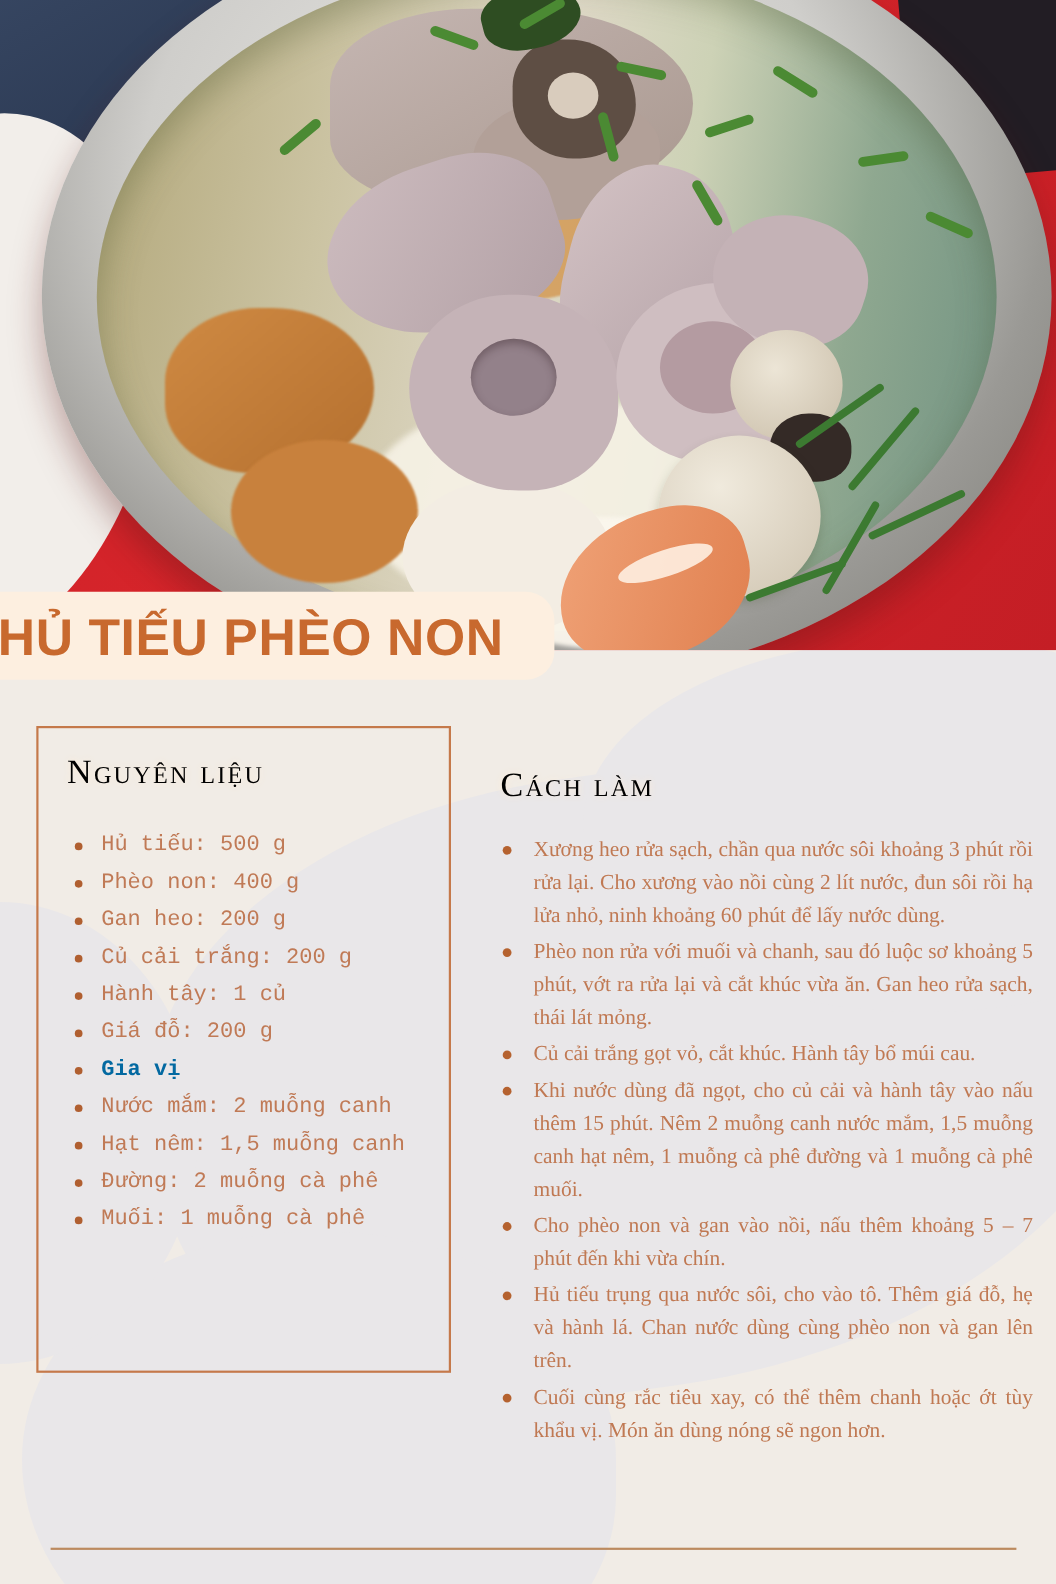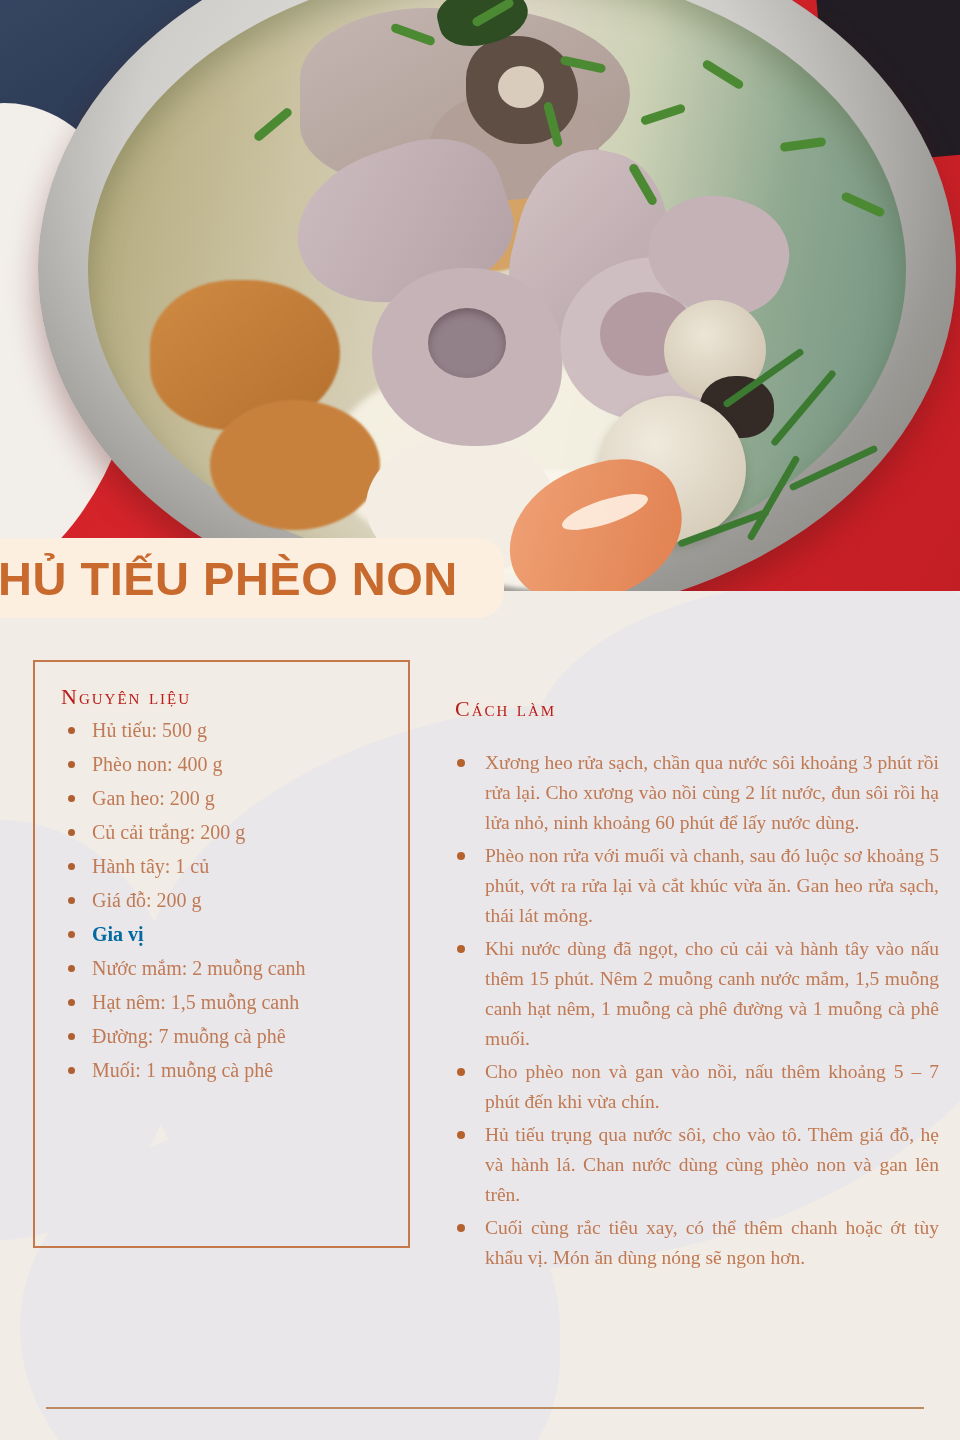--- a/index.html
+++ b/index.html
@@ -59,25 +59,25 @@
         border-radius:60% 40% 55% 45%;transform:rotate(-16deg);}
   .shrimp-stripe{left:560px;top:500px;width:90px;height:24px;background:rgba(255,244,233,.85);border-radius:50%;transform:rotate(-18deg);}
   .rod{width:46px;height:9px;background:#4b8a33;border-radius:5px;}
   .chive{width:7px;height:96px;background:#3c7a31;border-radius:4px;}
   
   .banner{position:absolute;left:-36px;top:538px;width:540px;height:80px;background:#fdefe0;border-radius:26px;
         display:flex;align-items:center;padding-left:34px;box-sizing:border-box;z-index:2;}
   .title{font-family:"Liberation Sans","DejaVu Sans",sans-serif;font-size:47px;font-weight:600;
         color:#c8692e;letter-spacing:.5px;white-space:nowrap;}
   
-  .sec-head{margin:0;font-weight:500;font-variant-caps:small-caps;font-size:22px;letter-spacing:2px;
-        color:#b91c1c;text-shadow:0 0 7px rgba(255,236,214,.95);}
+  .sec-head{margin:0;font-weight:500;font-variant-caps:small-caps;font-size:31px;letter-spacing:2px;
+        color:#000000;text-shadow:0 0 7px rgba(255,236,214,.95);}
   .ing-box{position:absolute;left:33px;top:660px;width:377px;height:588px;box-sizing:border-box;
         border:2px solid #c5794a;padding:22px 22px 0 26px;z-index:2;background:transparent;}
-  .ing-list{list-style:none;margin:9px 0 0 0;padding:0;}
+  .ing-list{list-style:none;margin:38px 0 0 0;padding:0;font-family:Liberation Mono, monospace;}
   .ing-list li{position:relative;padding-left:31px;font-size:20px;line-height:22px;margin-bottom:12px;color:#c07a56;}
   .ing-list li::before{content:"";position:absolute;left:7px;top:8px;width:7px;height:7px;border-radius:50%;background:#b05f30;}
   .ing-list li.bold{font-weight:700;color:#0369a1;}
   .steps-col{position:absolute;left:455px;top:696px;width:484px;z-index:2;}
   .step-list{list-style:none;margin:26px 0 0 0;padding:0;}
   .step-list li{position:relative;padding-left:30px;text-align:justify;font-size:19.5px;line-height:30px;
         color:#c07953;margin-bottom:3px;}
   .step-list li::before{content:"";position:absolute;left:2px;top:11px;width:8px;height:8px;border-radius:50%;background:#b5622f;}
   .rule{position:absolute;left:46px;top:1407px;width:878px;height:2px;background:#bc8a5f;z-index:2;}
 </style>
@@ -161,35 +161,36 @@
         <li>Giá đỗ: 200 g</li>
 
 
 
         <li class="bold">Gia vị</li>
 
         <li>Nước mắm: 2 muỗng canh</li>
 
         <li>Hạt nêm: 1,5 muỗng canh</li>
 
-        <li>Đường: 7 muỗng cà phê</li>
+        <li>Đường: 2 muỗng cà phê</li>
 
         <li>Muối: 1 muỗng cà phê</li>
 
       </ul>
   </div>
 
   <div class="steps-col">
     <h2 class="sec-head">Cách làm</h2>
     <ul class="step-list">
 
         <li>Xương heo rửa sạch, chần qua nước sôi khoảng 3 phút rồi rửa lại. Cho xương vào nồi cùng 2 lít nước, đun sôi rồi hạ lửa nhỏ, ninh khoảng 60 phút để lấy nước dùng.</li>
 
         <li>Phèo non rửa với muối và chanh, sau đó luộc sơ khoảng 5 phút, vớt ra rửa lại và cắt khúc vừa ăn. Gan heo rửa sạch, thái lát mỏng.</li>
 
+        <li>Củ cải trắng gọt vỏ, cắt khúc. Hành tây bổ múi cau.</li>
 
         <li>Khi nước dùng đã ngọt, cho củ cải và hành tây vào nấu thêm 15 phút. Nêm 2 muỗng canh nước mắm, 1,5 muỗng canh hạt nêm, 1 muỗng cà phê đường và 1 muỗng cà phê muối.</li>
 
         <li>Cho phèo non và gan vào nồi, nấu thêm khoảng 5 – 7 phút đến khi vừa chín.</li>
 
         <li>Hủ tiếu trụng qua nước sôi, cho vào tô. Thêm giá đỗ, hẹ và hành lá. Chan nước dùng cùng phèo non và gan lên trên.</li>
 
         <li>Cuối cùng rắc tiêu xay, có thể thêm chanh hoặc ớt tùy khẩu vị. Món ăn dùng nóng sẽ ngon hơn.</li>
       </ul>
   </div>

